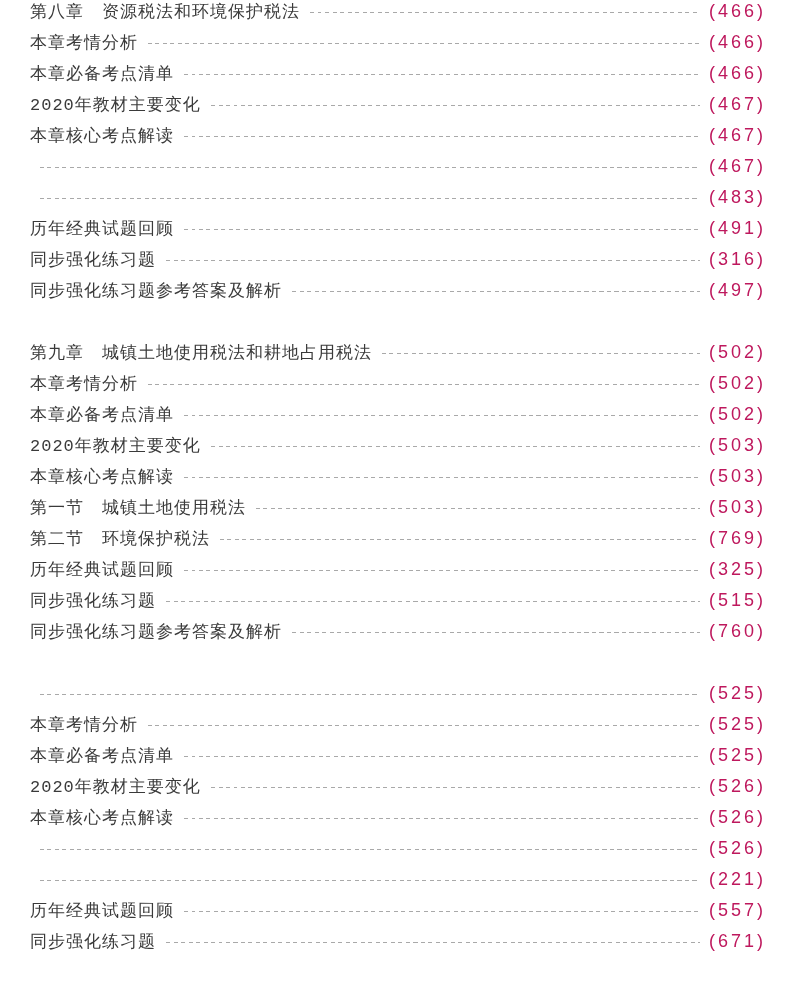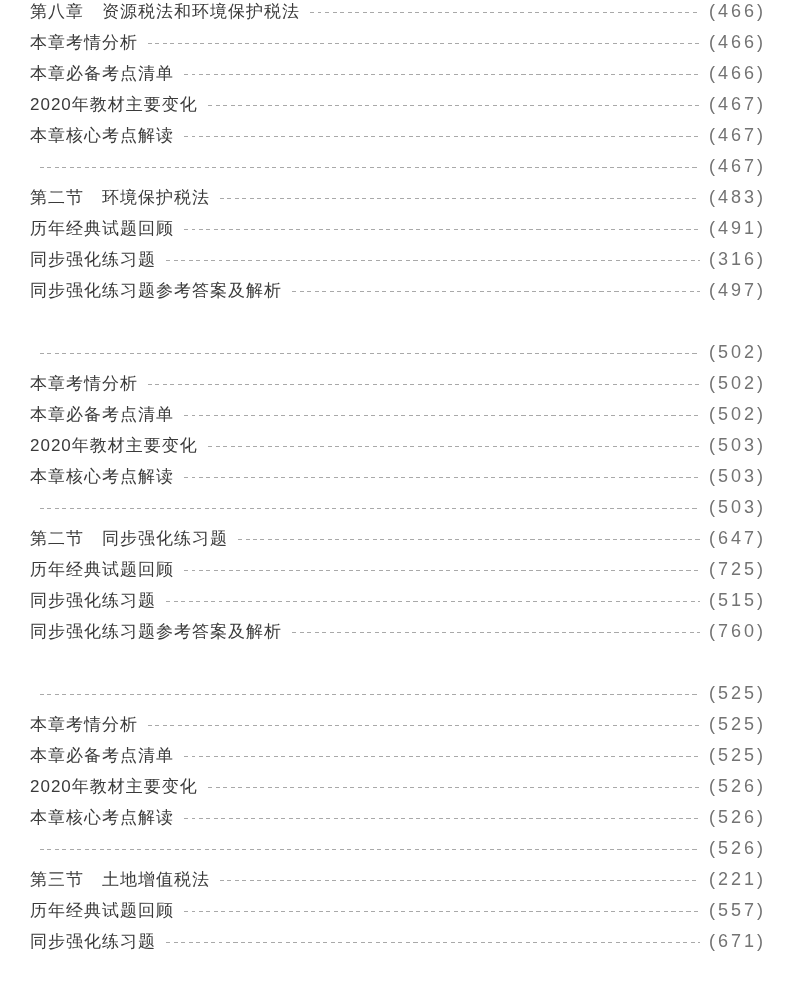--- a/index.html
+++ b/index.html
@@ -27,37 +27,38 @@
     display: flex;
     align-items: center;
     height: 31px;
   }
   .label {
     flex: none;
     font-size: 17px;
     letter-spacing: 1px;
     color: #3a3a3a;
     white-space: pre;
+    font-family: Liberation Mono, monospace;
   }
   .leader {
     flex: 1 1 auto;
     height: 1px;
     margin: 2px 9px 0 10px;
     background-image: repeating-linear-gradient(
       to right,
       #a9a9a9 0px, #a9a9a9 4px,
       transparent 4px, transparent 7.5px
     );
   }
   .page {
     flex: none;
     font-size: 18px;
     letter-spacing: 3px;
     margin-right: -3px;
-    color: #737373;
+    color: #be185d;
     white-space: pre;
     font-family: "Liberation Sans", "DejaVu Sans", sans-serif;
   }
 </style>
 </head>
 <body>
 
 <div class="toc" id="toc-root">
     <div class="section">
   <div class="row">
@@ -89,150 +90,150 @@
     <span class="leader"></span>
     <span class="page">(467)</span>
   </div>
 
   <div class="row">
     <span class="leader"></span>
     <span class="page">(467)</span>
   </div>
 
   <div class="row">
+    <span class="leader"></span>
+    <span class="page">(483)</span>
+  </div>
+
+  <div class="row">
+    <span class="label">历年经典试题回顾</span>
+    <span class="leader"></span>
+    <span class="page">(491)</span>
+  </div>
+
+  <div class="row">
+    <span class="label">同步强化练习题</span>
+    <span class="leader"></span>
+    <span class="page">(316)</span>
+  </div>
+
+  <div class="row">
+    <span class="label">同步强化练习题参考答案及解析</span>
+    <span class="leader"></span>
+    <span class="page">(497)</span>
+  </div>
+</div>
+    <div class="section">
+  <div class="row">
+    <span class="label">第九章　城镇土地使用税法和耕地占用税法</span>
+    <span class="leader"></span>
+    <span class="page">(502)</span>
+  </div>
+
+  <div class="row">
+    <span class="label">本章考情分析</span>
+    <span class="leader"></span>
+    <span class="page">(502)</span>
+  </div>
+
+  <div class="row">
+    <span class="label">本章必备考点清单</span>
+    <span class="leader"></span>
+    <span class="page">(502)</span>
+  </div>
+
+  <div class="row">
+    <span class="label">2020年教材主要变化</span>
+    <span class="leader"></span>
+    <span class="page">(503)</span>
+  </div>
+
+  <div class="row">
+    <span class="label">本章核心考点解读</span>
+    <span class="leader"></span>
+    <span class="page">(503)</span>
+  </div>
+
+  <div class="row">
+    <span class="label">第一节　城镇土地使用税法</span>
+    <span class="leader"></span>
+    <span class="page">(503)</span>
+  </div>
+
+  <div class="row">
     <span class="label">第二节　环境保护税法</span>
     <span class="leader"></span>
-    <span class="page">(483)</span>
+    <span class="page">(769)</span>
   </div>
 
   <div class="row">
     <span class="label">历年经典试题回顾</span>
     <span class="leader"></span>
-    <span class="page">(491)</span>
+    <span class="page">(325)</span>
   </div>
 
   <div class="row">
     <span class="label">同步强化练习题</span>
     <span class="leader"></span>
-    <span class="page">(316)</span>
+    <span class="page">(515)</span>
   </div>
 
   <div class="row">
     <span class="label">同步强化练习题参考答案及解析</span>
     <span class="leader"></span>
-    <span class="page">(497)</span>
+    <span class="page">(760)</span>
   </div>
 </div>
     <div class="section">
   <div class="row">
     <span class="leader"></span>
-    <span class="page">(502)</span>
+    <span class="page">(525)</span>
   </div>
 
   <div class="row">
     <span class="label">本章考情分析</span>
     <span class="leader"></span>
-    <span class="page">(502)</span>
+    <span class="page">(525)</span>
   </div>
 
   <div class="row">
     <span class="label">本章必备考点清单</span>
     <span class="leader"></span>
-    <span class="page">(502)</span>
+    <span class="page">(525)</span>
   </div>
 
   <div class="row">
     <span class="label">2020年教材主要变化</span>
     <span class="leader"></span>
-    <span class="page">(503)</span>
+    <span class="page">(526)</span>
   </div>
 
   <div class="row">
     <span class="label">本章核心考点解读</span>
     <span class="leader"></span>
-    <span class="page">(503)</span>
-  </div>
-
-  <div class="row">
-    <span class="leader"></span>
-    <span class="page">(503)</span>
-  </div>
-
-  <div class="row">
-    <span class="label">第二节　同步强化练习题</span>
-    <span class="leader"></span>
-    <span class="page">(647)</span>
+    <span class="page">(526)</span>
+  </div>
+
+  <div class="row">
+    <span class="leader"></span>
+    <span class="page">(526)</span>
+  </div>
+
+
+  <div class="row">
+    <span class="leader"></span>
+    <span class="page">(221)</span>
   </div>
 
   <div class="row">
     <span class="label">历年经典试题回顾</span>
     <span class="leader"></span>
-    <span class="page">(725)</span>
+    <span class="page">(557)</span>
   </div>
 
   <div class="row">
     <span class="label">同步强化练习题</span>
     <span class="leader"></span>
-    <span class="page">(515)</span>
-  </div>
-
-  <div class="row">
-    <span class="label">同步强化练习题参考答案及解析</span>
-    <span class="leader"></span>
-    <span class="page">(760)</span>
-  </div>
-</div>
-    <div class="section">
-  <div class="row">
-    <span class="leader"></span>
-    <span class="page">(525)</span>
-  </div>
-
-  <div class="row">
-    <span class="label">本章考情分析</span>
-    <span class="leader"></span>
-    <span class="page">(525)</span>
-  </div>
-
-  <div class="row">
-    <span class="label">本章必备考点清单</span>
-    <span class="leader"></span>
-    <span class="page">(525)</span>
-  </div>
-
-  <div class="row">
-    <span class="label">2020年教材主要变化</span>
-    <span class="leader"></span>
-    <span class="page">(526)</span>
-  </div>
-
-  <div class="row">
-    <span class="label">本章核心考点解读</span>
-    <span class="leader"></span>
-    <span class="page">(526)</span>
-  </div>
-
-  <div class="row">
-    <span class="leader"></span>
-    <span class="page">(526)</span>
-  </div>
-
-
-  <div class="row">
-    <span class="label">第三节　土地增值税法</span>
-    <span class="leader"></span>
-    <span class="page">(221)</span>
-  </div>
-
-  <div class="row">
-    <span class="label">历年经典试题回顾</span>
-    <span class="leader"></span>
-    <span class="page">(557)</span>
-  </div>
-
-  <div class="row">
-    <span class="label">同步强化练习题</span>
-    <span class="leader"></span>
     <span class="page">(671)</span>
   </div>
 </div>
 
 </div>
 
 </body></html>

